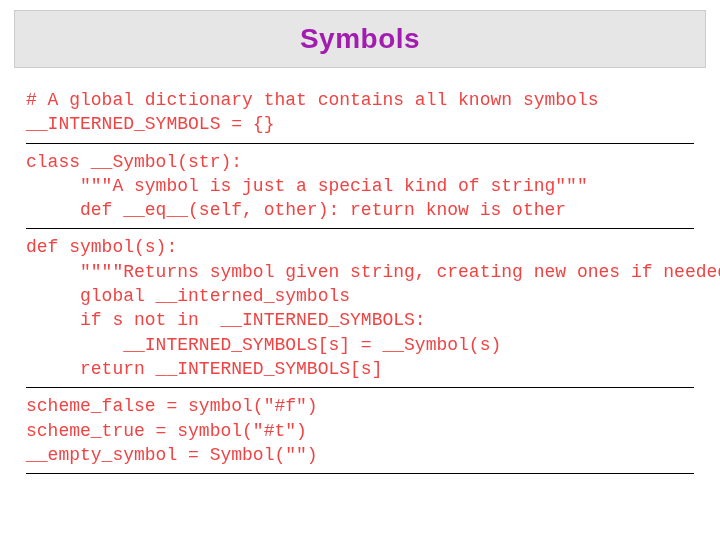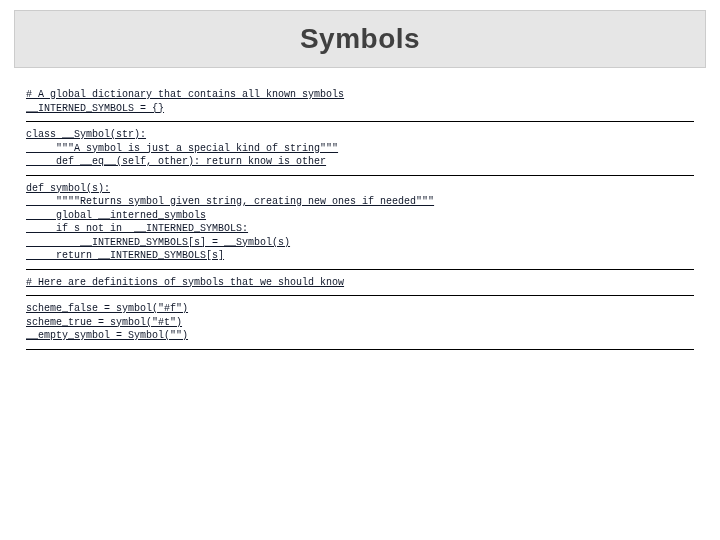--- a/index.html
+++ b/index.html
@@ -16,34 +16,33 @@
     text-align: center;
     padding: 12px 0;
     margin: 10px 14px 8px 14px;
     border: 1px solid #ccc;
   }
   .title-bar h1 {
     margin: 0;
     font-family: Arial, Helvetica, sans-serif;
     font-weight: bold;
     font-size: 28px;
-    color: #404040;
+    color: #a21caf;
     letter-spacing: 0.5px;
   }
   .code-area {
     padding: 6px 26px 0 26px;
   }
   pre {
     margin: 0;
     font-family: 'Courier New', Courier, monospace;
-    font-size: 10px;
+    font-size: 18px;
     line-height: 1.35;
     white-space: pre;
-    color: #0f172a;
-    text-decoration: underline;
+    color: #ef4444;
   }
   pre.block {
     padding: 6px 0 6px 0;
     border-bottom: 1px solid #000;
   }
   pre.last {
     border-bottom: none;
   }
 </style>
 </head>
@@ -58,17 +57,16 @@
 __INTERNED_SYMBOLS = {}</pre>
   <pre class="block">class __Symbol(str):
      """A symbol is just a special kind of string"""
      def __eq__(self, other): return know is other</pre>
   <pre class="block">def symbol(s):
      """"Returns symbol given string, creating new ones if needed"""
      global __interned_symbols
      if s not in  __INTERNED_SYMBOLS:
          __INTERNED_SYMBOLS[s] = __Symbol(s)
      return __INTERNED_SYMBOLS[s]</pre>
-  <pre class="block"># Here are definitions of symbols that we should know</pre>
   <pre class="block">scheme_false = symbol("#f")
 scheme_true = symbol("#t")
 __empty_symbol = Symbol("")</pre>
 </div>
 
 </body></html>

